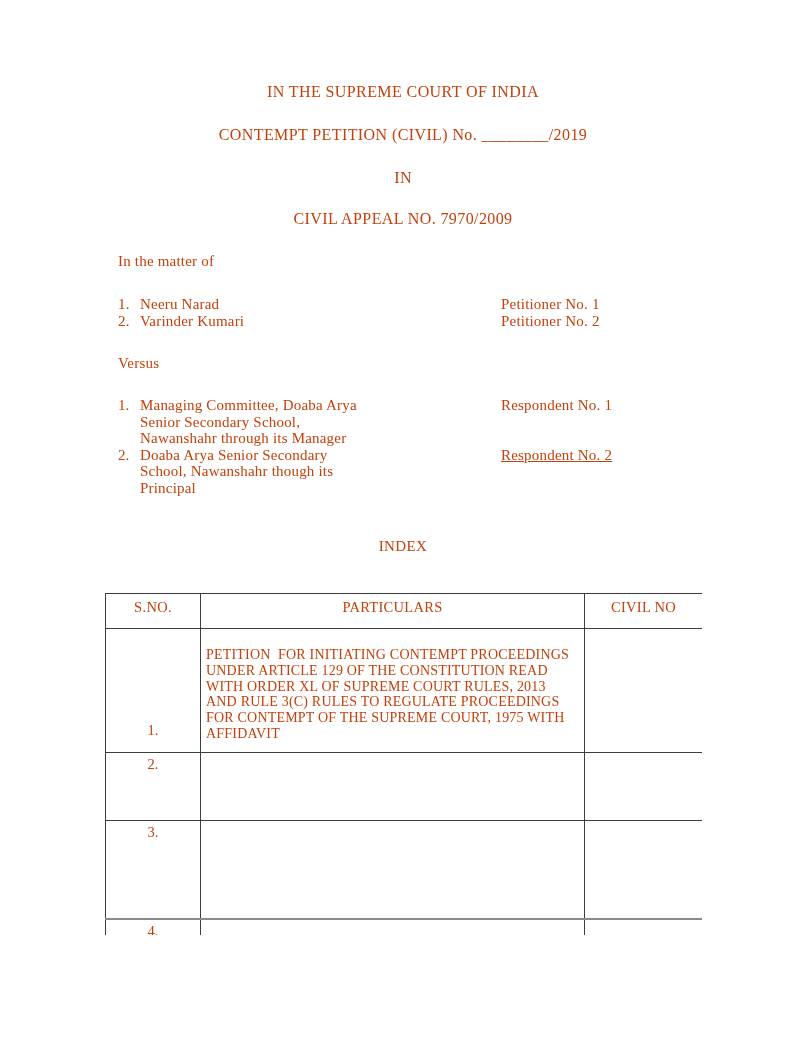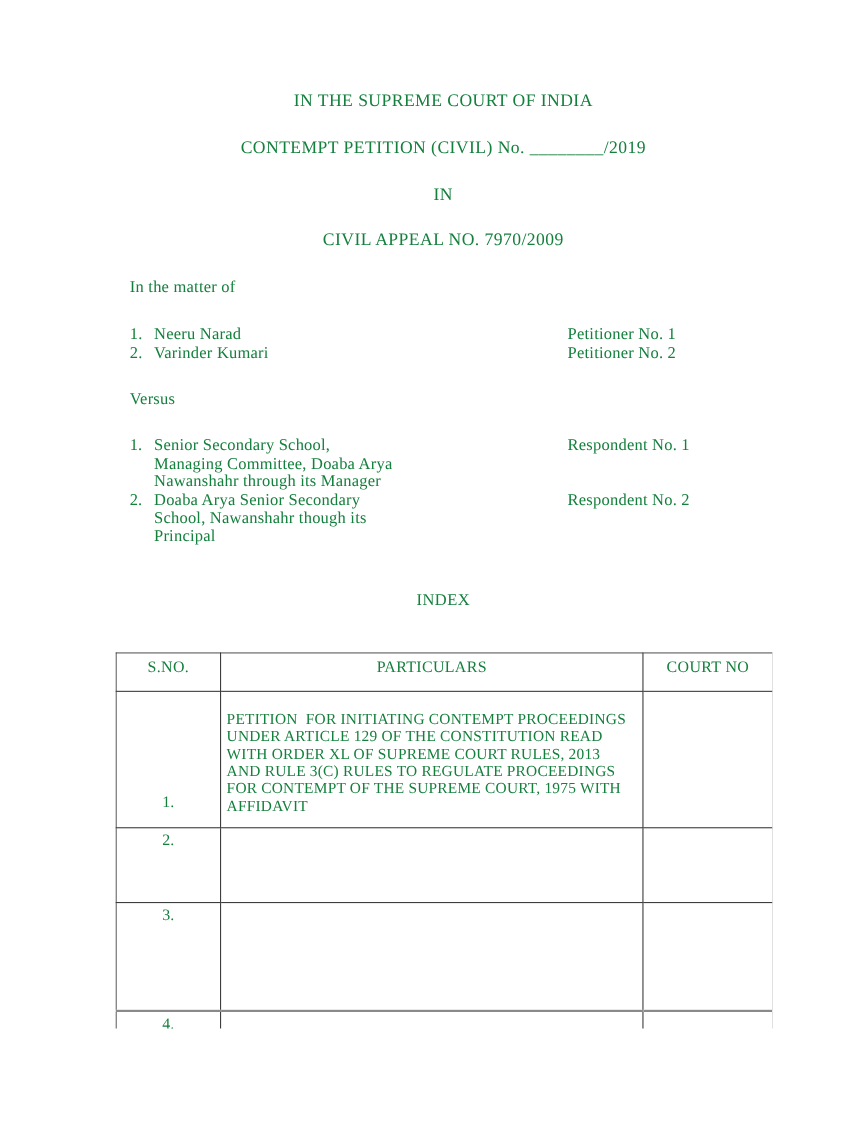--- a/index.html
+++ b/index.html
@@ -6,21 +6,21 @@
     margin: 0;
     padding: 0;
     background: #ffffff;
   }
   .page {
     position: relative;
     width: 788px;
     height: 1044px;
     background: #ffffff;
     font-family: "Liberation Serif", serif;
-    color: #15803d;
+    color: #c2410c;
     overflow: hidden;
   }
   .abs { position: absolute; }
 
   
   .center-line {
     position: absolute;
     left: 112px;
     width: 582px;
     text-align: center;
@@ -32,21 +32,21 @@
   .body-text {
     font-size: 15px;
     letter-spacing: 0.2px;
   }
 
   
   .party-row { position: absolute; left: 118px; }
   .party-row .num { display: inline-block; width: 22px; }
   .designation {
     position: absolute;
-    left: 516px;
+    left: 501px;
     font-size: 15px;
     letter-spacing: 0.2px;
     white-space: nowrap;
   }
 
   
   .resp-block { position: absolute; left: 118px; }
   .resp-item { display: flex; }
   .resp-item .num {
     width: 22px;
@@ -143,54 +143,54 @@
     <span class="num">2.</span><span>Varinder Kumari</span>
   </div>
   <div class="designation" style="top: 313px;">Petitioner No. 2</div>
 
   <div class="abs body-text" style="left: 118px; top: 355px;">Versus</div>
 
   <div class="resp-block" style="top: 397px;">
     <div class="resp-item">
       <span class="num">1.</span>
       <div class="resp-lines">
+        <div>Managing Committee, Doaba Arya</div>
         <div>Senior Secondary School,</div>
-        <div>Managing Committee, Doaba Arya</div>
         <div>Nawanshahr through its Manager</div>
       </div>
     </div>
   </div>
   <div class="designation" style="top: 397px;">Respondent No. 1</div>
 
   <div class="resp-block" style="top: 446.5px;">
     <div class="resp-item">
       <span class="num">2.</span>
       <div class="resp-lines">
         <div>Doaba Arya Senior Secondary</div>
         <div>School, Nawanshahr though its</div>
         <div>Principal</div>
       </div>
     </div>
   </div>
-  <div class="designation" style="top: 446.5px;">Respondent No. 2</div>
+  <div class="designation" style="top: 446.5px; text-decoration: underline;">Respondent No. 2</div>
 
   <div class="center-line" style="top: 538px; font-size: 15px;">INDEX</div>
 
   <div class="table-clip">
     <table class="index-table">
       <colgroup>
         <col class="c-sno">
           <col class="c-part">
           <col class="c-page">
       </colgroup>
       <tbody>
           <tr>
         <th>S.NO.</th>
         <th>PARTICULARS</th>
-        <th>COURT NO</th>
+        <th>CIVIL NO</th>
       </tr>
       <tr class="row-1">
         <td class="sno">1.</td>
         <td class="particulars">PETITION  FOR INITIATING CONTEMPT PROCEEDINGS UNDER ARTICLE 129 OF THE CONSTITUTION READ WITH ORDER XL OF SUPREME COURT RULES, 2013 AND RULE 3(C) RULES TO REGULATE PROCEEDINGS FOR CONTEMPT OF THE SUPREME COURT, 1975 WITH AFFIDAVIT</td>
         <td class="pageno"></td>
       </tr>
       <tr class="row-2">
         <td class="sno">2.</td>
         <td class="particulars"></td>
         <td class="pageno"></td>

